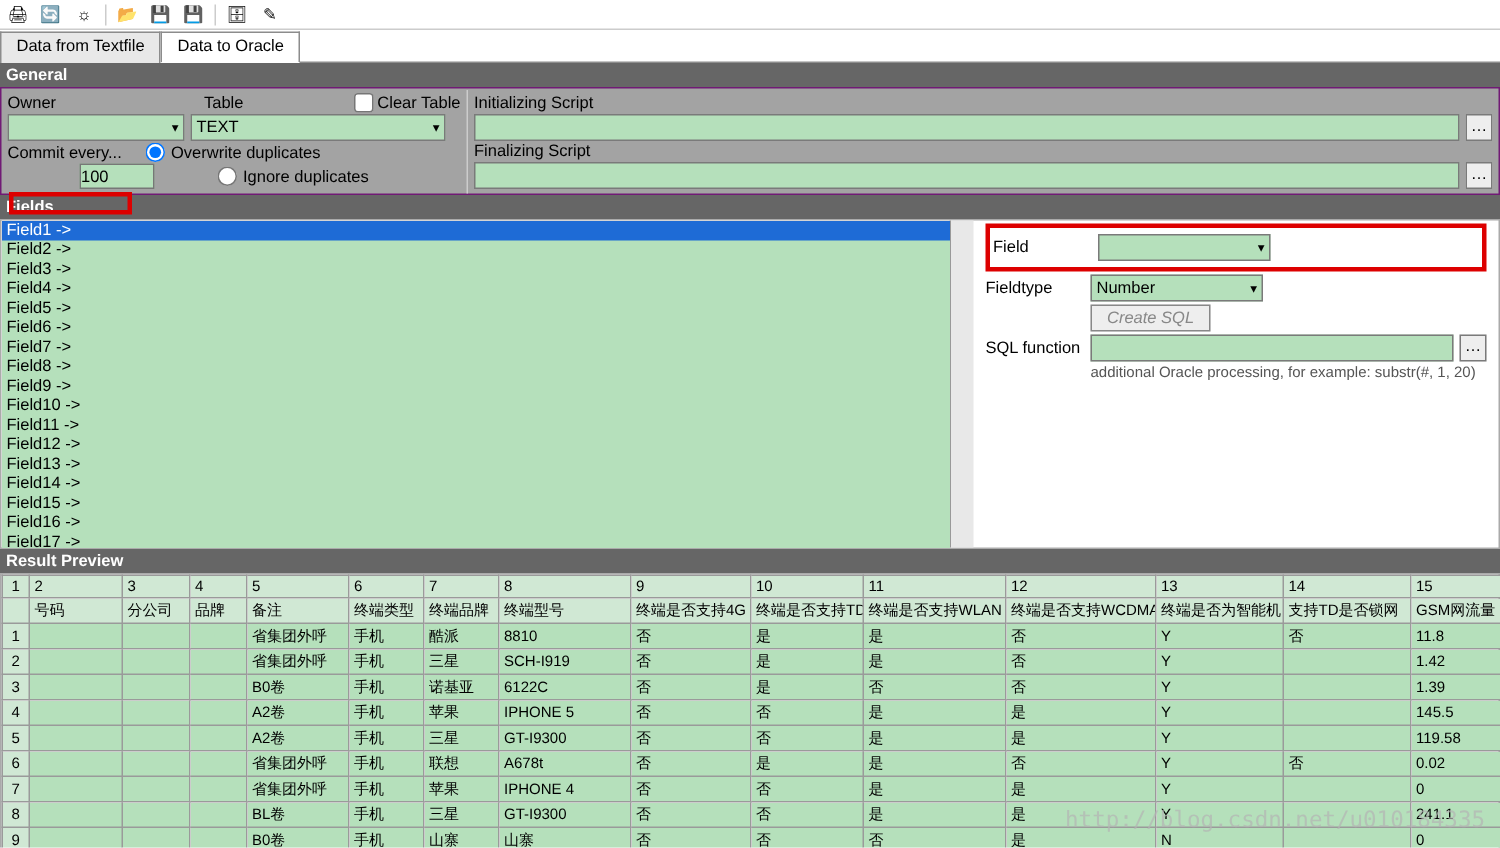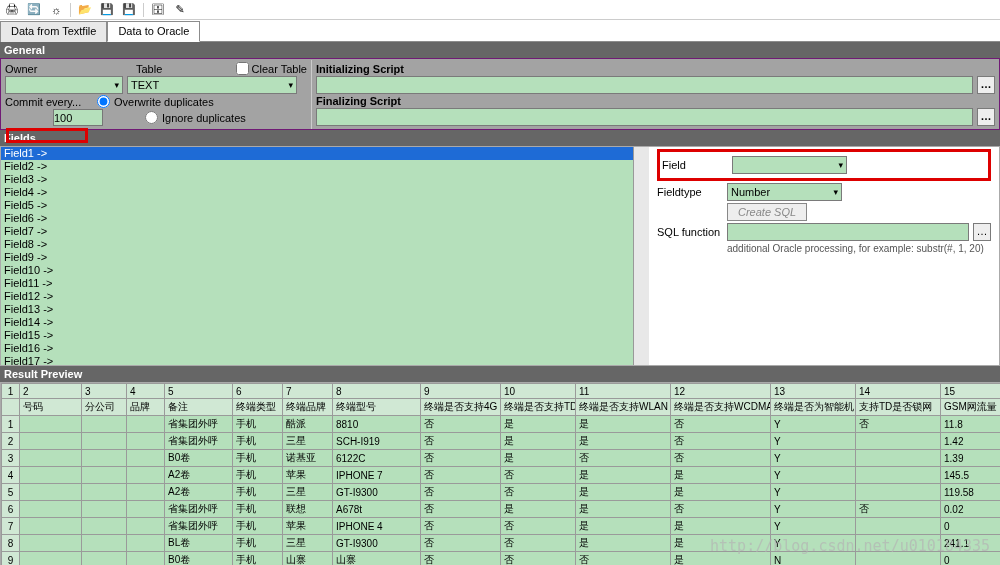--- a/index.html
+++ b/index.html
@@ -10,21 +10,21 @@
 .tb-sep { width:1px; height:14px; background:#ccc; }
 
 .tabs { height: 22px; display: flex; border-bottom: 1px solid #8c8c8c; background:#fff; }
 .tab { padding: 3px 10px; border:1px solid #8c8c8c; border-bottom:none; background:#e8e8e8; cursor:pointer; position:relative; top:1px; }
 .tab.active { background:#fff; border-bottom:1px solid #fff; }
 
 .section-hdr { background:#666; color:#fff; font-weight:bold; padding:2px 4px; font-size:11px; }
 
 .general { display:flex; background:#a3a3a3; border:1px solid #701a75;align-items:flex-end; }
 .gen-left { width:310px; padding:2px 4px; }
-.gen-right { flex:1; padding:2px 4px; border-left:1px solid #ccc;font-weight:bold; }
+.gen-right { flex:1; padding:2px 4px; border-left:1px solid #ccc; }
 .row { display:flex; align-items:center; gap:4px; margin:1px 0; }
 .lbl { width:88px; color:#000; }
 .combo { background:#b5e0bb; border:1px solid #7a7a7a; height:18px; padding:0 18px 0 3px; position:relative; display:inline-flex; align-items:center; }
 .combo::after { content:"▾"; position:absolute; right:3px; font-size:9px; }
 .radio-row { display:flex; align-items:center; gap:4px; }
 .chk { display:flex; align-items:center; gap:3px; }
 .script-box { flex:1; background:#b5e0bb; border:1px solid #7a7a7a; height:18px; }
 .ell-btn { width:18px; height:18px; border:1px solid #7a7a7a; background:#eee; text-align:center; line-height:14px; cursor:pointer; }
 
 .fields-wrap { display:flex; background:#fff; border:1px solid #aaa; height:220px; }
@@ -276,21 +276,21 @@
           <td class="">1.39</td>
         </tr>
         <tr>
           <td class="row-hdr">4</td>
           <td class=""></td>
           <td class=""></td>
           <td class=""></td>
           <td class="">A2卷</td>
           <td class="">手机</td>
           <td class="">苹果</td>
-          <td class="">IPHONE 7</td>
+          <td class="">IPHONE 5</td>
           <td class="">否</td>
           <td class="">否</td>
           <td class="">是</td>
           <td class="">是</td>
           <td class="">Y</td>
           <td class=""></td>
           <td class="">145.5</td>
         </tr>
         <tr>
           <td class="row-hdr">5</td>

